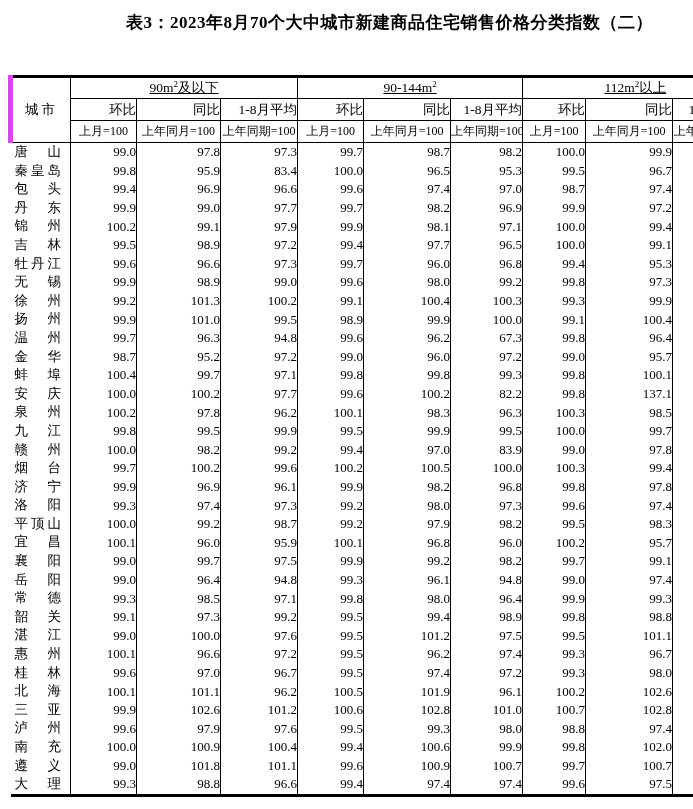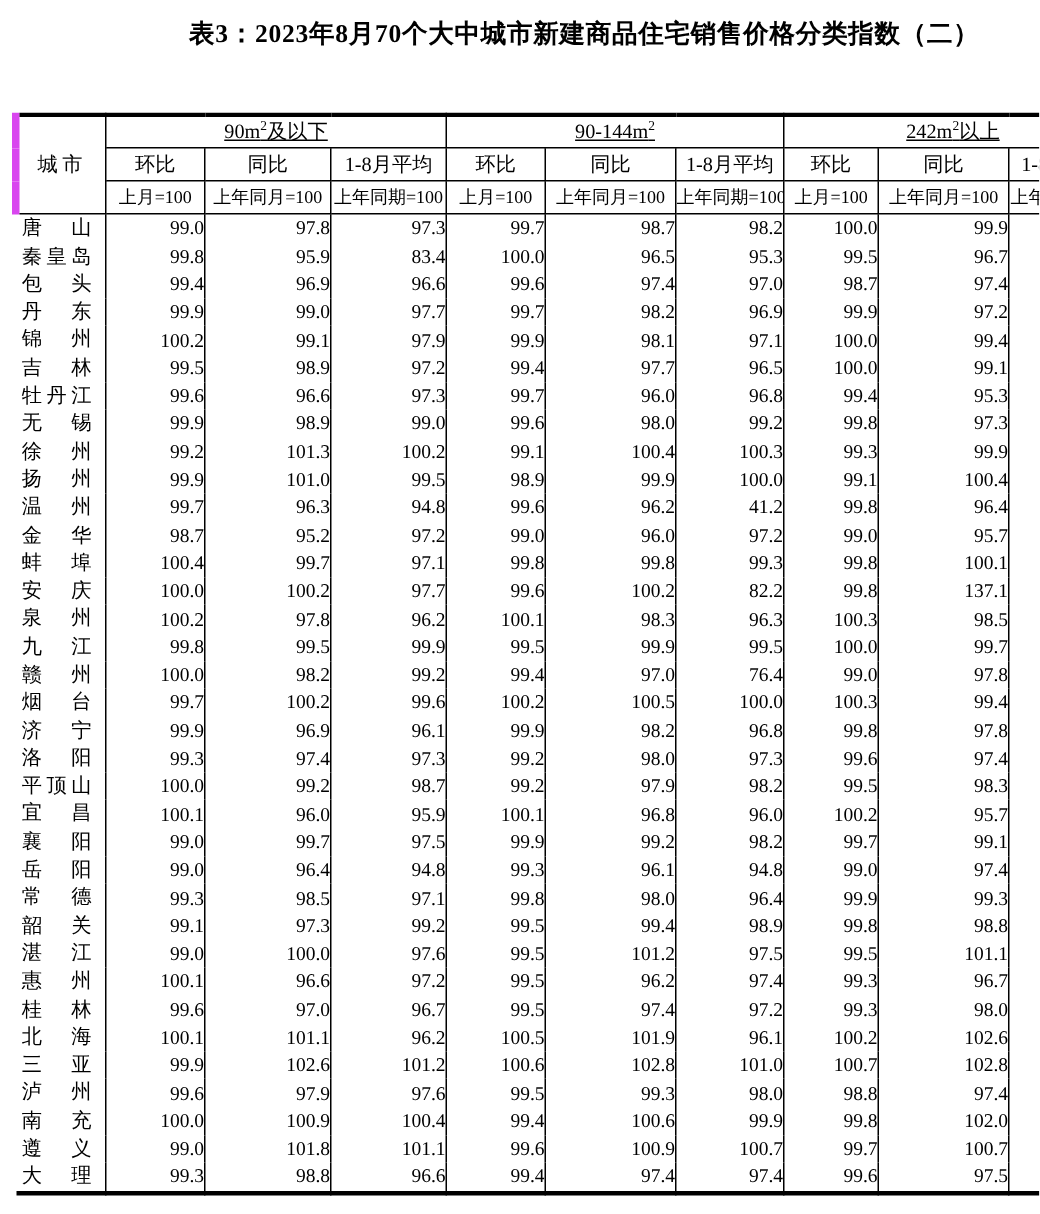--- a/index.html
+++ b/index.html
@@ -44,21 +44,21 @@
     border-bottom: 3px solid #000;
   }
   table.price-table th, table.price-table td {
     padding: 0;
     overflow: hidden;
     white-space: nowrap;
     font-weight: normal;
   }
   
   thead tr.grp-row th { height: 20px; font-size: 13.5px; text-align: center; }
-  thead tr.sub-row th { height: 21px; font-size: 13.5px; text-align: center; }
+  thead tr.sub-row th { height: 21px; font-size: 13.5px; text-align: right; }
   thead tr.base-row th { height: 21px; font-size: 12px; text-align: center; }
   th.city-h {
     border-left: 5px solid #d946ef;
     border-right: 1px solid #000;
     border-bottom: 1px solid #000;
     font-size: 14px;
     letter-spacing: 3px;
     text-align: center;
   }
   th.grp { border-bottom: 1px solid #000; text-decoration: underline; }
@@ -106,21 +106,21 @@
           <col style="width:72px">
         <col style="width:63px">
           <col style="width:87px">
           <col style="width:75px">
       </colgroup>
       <thead>
         <tr class="grp-row">
           <th class="city-h" rowspan="3">城市</th>
           <th class="grp g-end" colspan="3"><span>90m</span><sup>2</sup><span>及以下</span></th>
           <th class="grp g-end" colspan="3"><span>90-144m</span><sup>2</sup><span></span></th>
-          <th class="grp" colspan="3"><span>242m</span><sup>2</sup><span>以上</span></th>
+          <th class="grp" colspan="3"><span>112m</span><sup>2</sup><span>以上</span></th>
         </tr>
         <tr class="sub-row">
           <th>环比</th>
           <th>同比</th>
           <th>1-8月平均</th>
           <th>环比</th>
           <th>同比</th>
           <th>1-8月平均</th>
           <th>环比</th>
           <th>同比</th>
@@ -316,21 +316,21 @@
               <div class="city-flex">
                 <span>温</span>
                 <span>州</span>
               </div>
             </td>
             <td class="val">99.7</td>
             <td class="val">96.3</td>
             <td class="val">94.8</td>
             <td class="val">99.6</td>
             <td class="val">96.2</td>
-            <td class="val">41.2</td>
+            <td class="val">67.3</td>
             <td class="val">99.8</td>
             <td class="val">96.4</td>
             <td class="val"></td>
           </tr>
           <tr>
             <td class="city-td">
               <div class="city-flex">
                 <span>金</span>
                 <span>华</span>
               </div>
@@ -418,21 +418,21 @@
               <div class="city-flex">
                 <span>赣</span>
                 <span>州</span>
               </div>
             </td>
             <td class="val">100.0</td>
             <td class="val">98.2</td>
             <td class="val">99.2</td>
             <td class="val">99.4</td>
             <td class="val">97.0</td>
-            <td class="val">76.4</td>
+            <td class="val">83.9</td>
             <td class="val">99.0</td>
             <td class="val">97.8</td>
             <td class="val"></td>
           </tr>
           <tr>
             <td class="city-td">
               <div class="city-flex">
                 <span>烟</span>
                 <span>台</span>
               </div>

